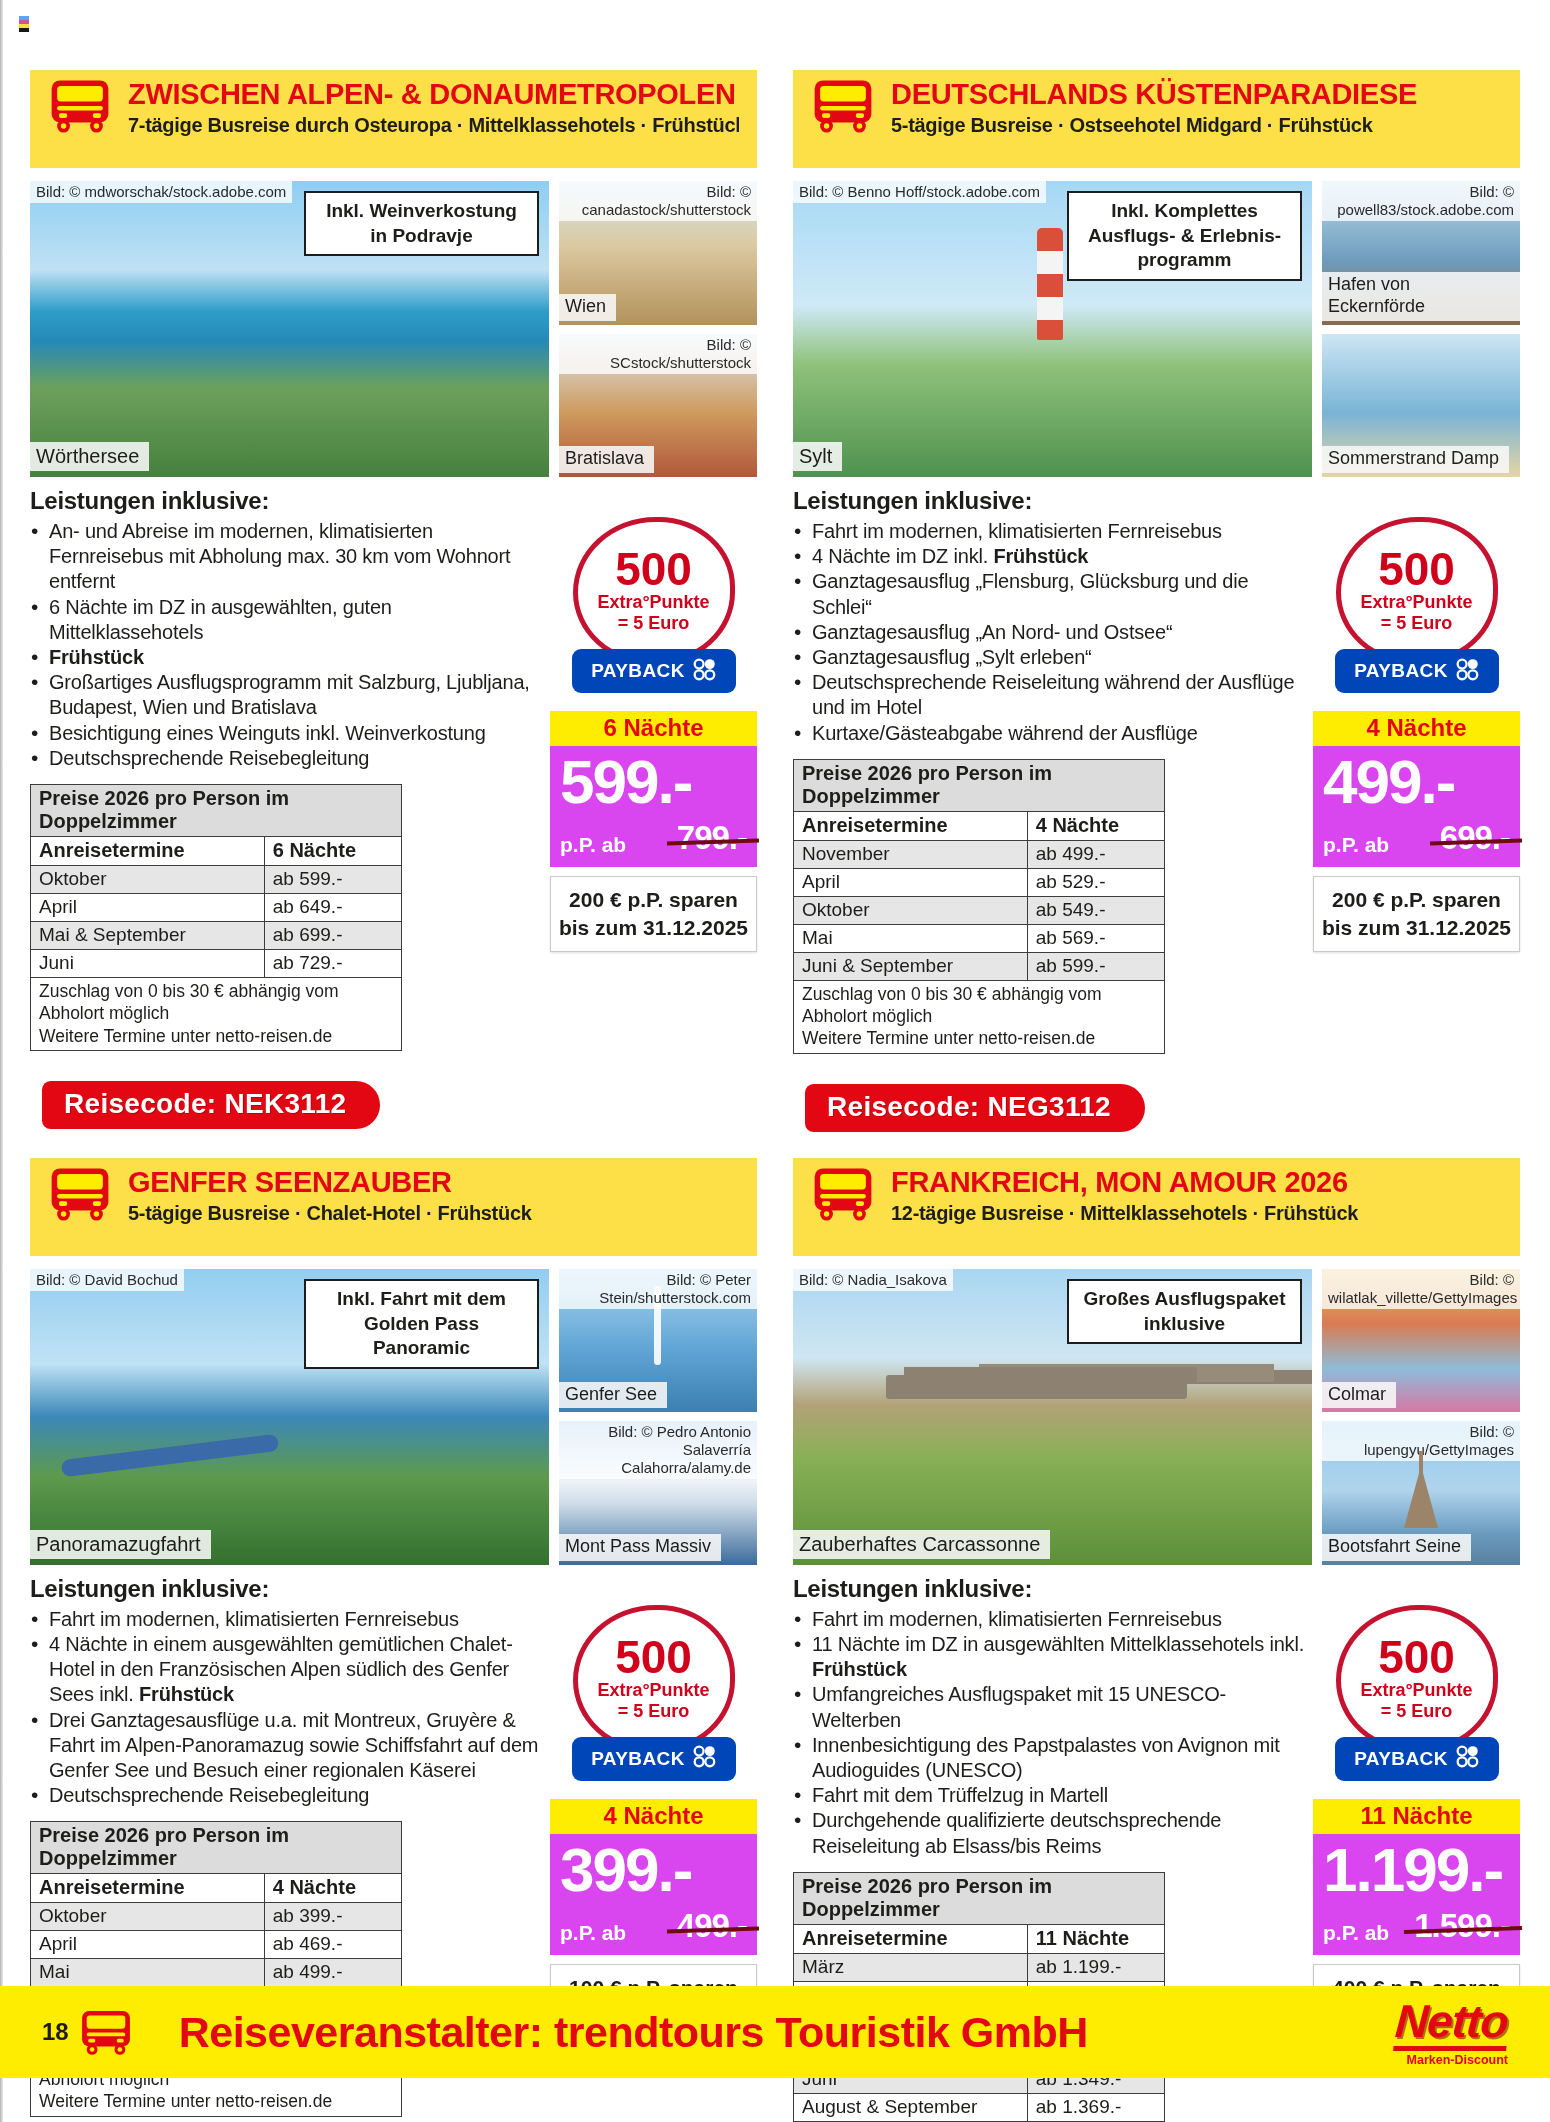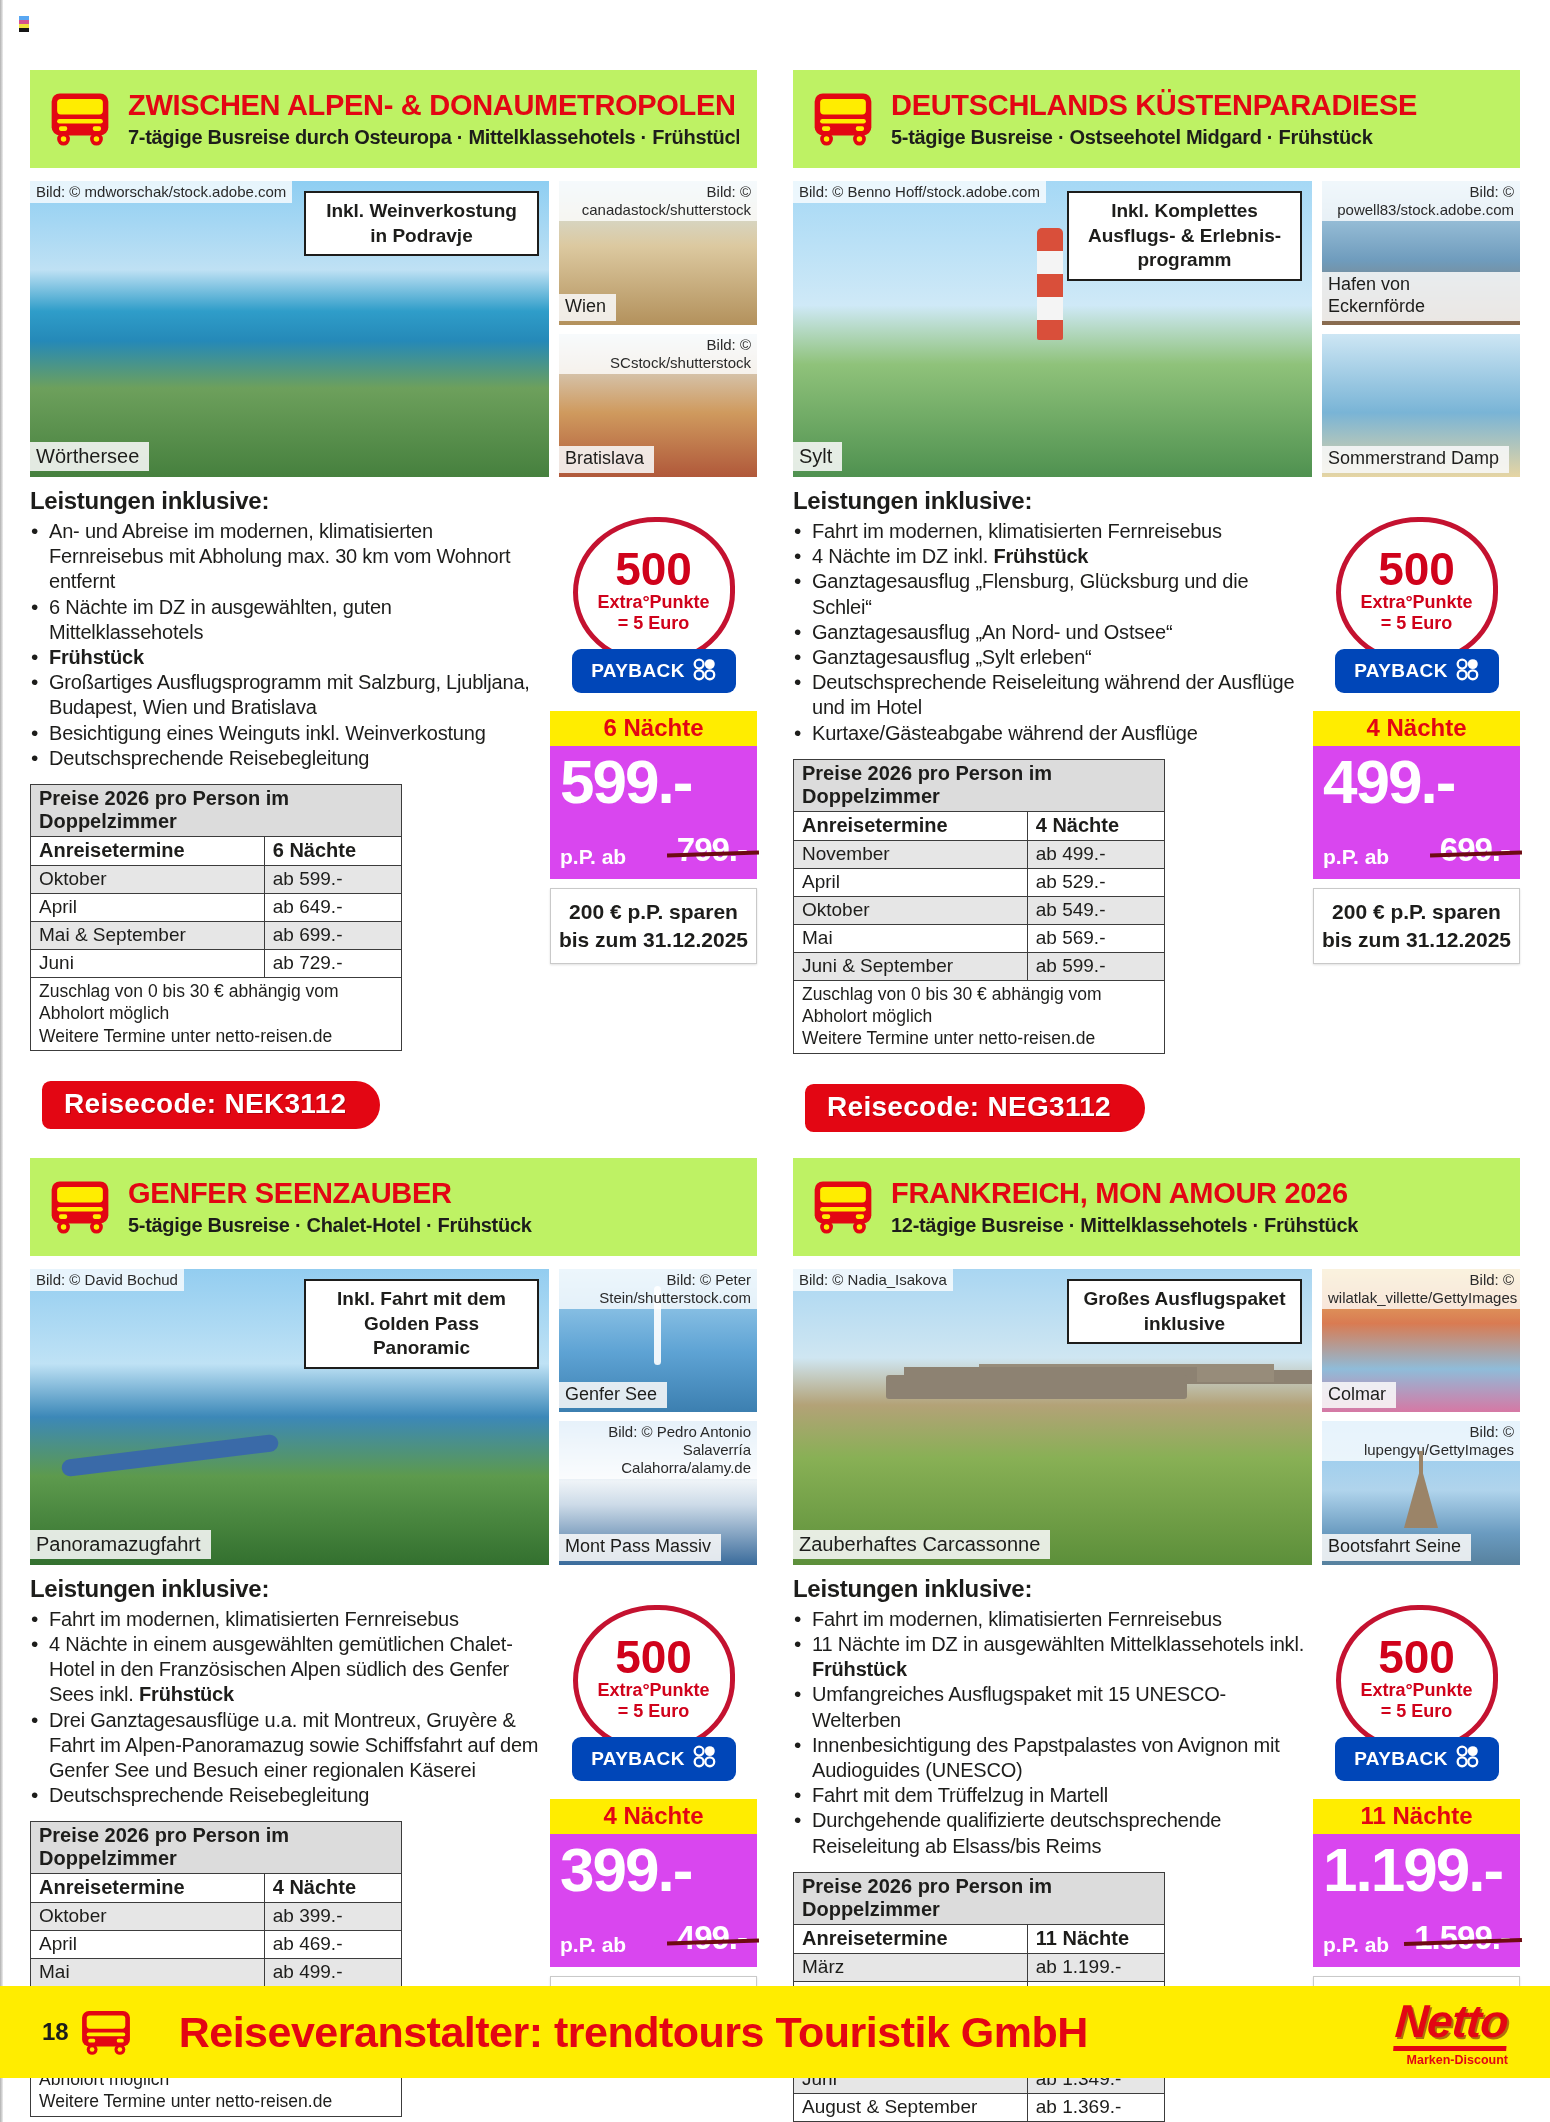--- a/index.html
+++ b/index.html
@@ -18,21 +18,21 @@
   .reg-mark .y{ background:#f2e23c; } .reg-mark .k{ background:#161616; }
 
   .grid{
     display:grid; grid-template-columns: 727px 727px; column-gap:36px; row-gap:26px;
     padding: 70px 30px 0 30px;
   }
   .offer{ display:flex; flex-direction:column; }
 
   
   .offer-header{
-    background:#bef264; height:98px; display:flex; align-items:center;
+    background:#fde047; height:98px; display:flex; 
     padding:8px 18px; gap:16px;
   }
   .bus-icon{ flex:0 0 auto; line-height:0; }
   .offer-header-text{ overflow:hidden; }
   .offer-title{
     color:#E30613; font-size:29px; font-weight:bold; letter-spacing:-0.3px;
     white-space:nowrap; line-height:1.15;
   }
   .offer-subtitle{
     color:#1d1d1b; font-size:20px; font-weight:bold; letter-spacing:-0.3px;
@@ -127,21 +127,21 @@
   .payback-logo{
     position:relative; width:164px; height:44px; margin:-16px auto 0;
     background:#0046B8; border-radius:9px;
     display:flex; align-items:center; justify-content:center; gap:7px;
     color:#fff; font-weight:bold; font-size:19px; letter-spacing:.4px;
   }
   .price-box{ margin-top:18px; }
   .nights{ background:#FFED00; color:#E30613; font-size:24px; font-weight:bold; text-align:center; padding:3px 0 4px; }
   .price-red{ background:#d946ef; color:#fff; padding:4px 10px 10px; }
   .amount{ font-size:62px; font-weight:bold; line-height:1.02; letter-spacing:-2px; }
-  .price-bottom{ display:flex; justify-content:space-between; align-items:flex-end; margin-top:18px; }
+  .price-bottom{ display:flex; justify-content:space-between; align-items:flex-end; margin-top:6px; }
   .pp{ font-size:21px; font-weight:bold; }
   .old{ position:relative; font-size:33px; font-weight:bold; letter-spacing:-1px; }
   .old::after{ content:""; position:absolute; left:-10px; right:-12px; top:54%; height:4px;
     background:#6e0a12; transform:rotate(-2deg); }
   .savings{
     margin-top:9px; background:#fff; border:1px solid #c9c9c9; box-shadow:0 1px 2px rgba(0,0,0,.12);
     padding:9px 4px 10px; text-align:center; font-weight:bold; font-size:21px; line-height:1.3; color:#1d1d1b;
   }
   .savings span{ display:block; }
 

